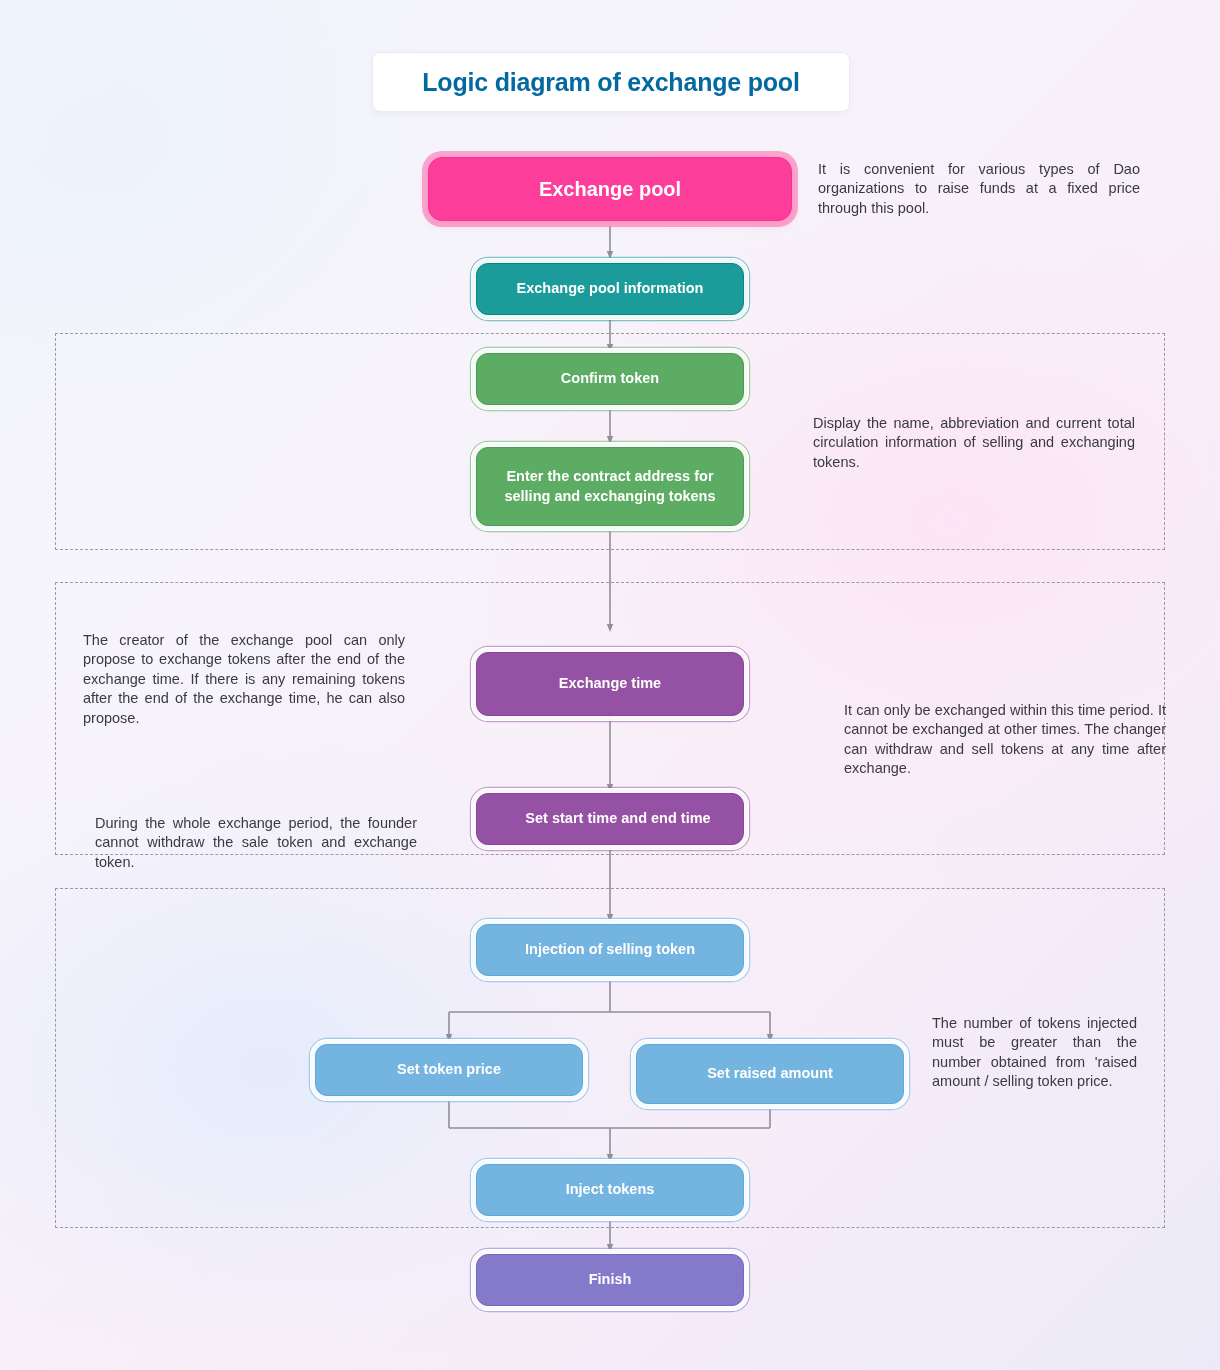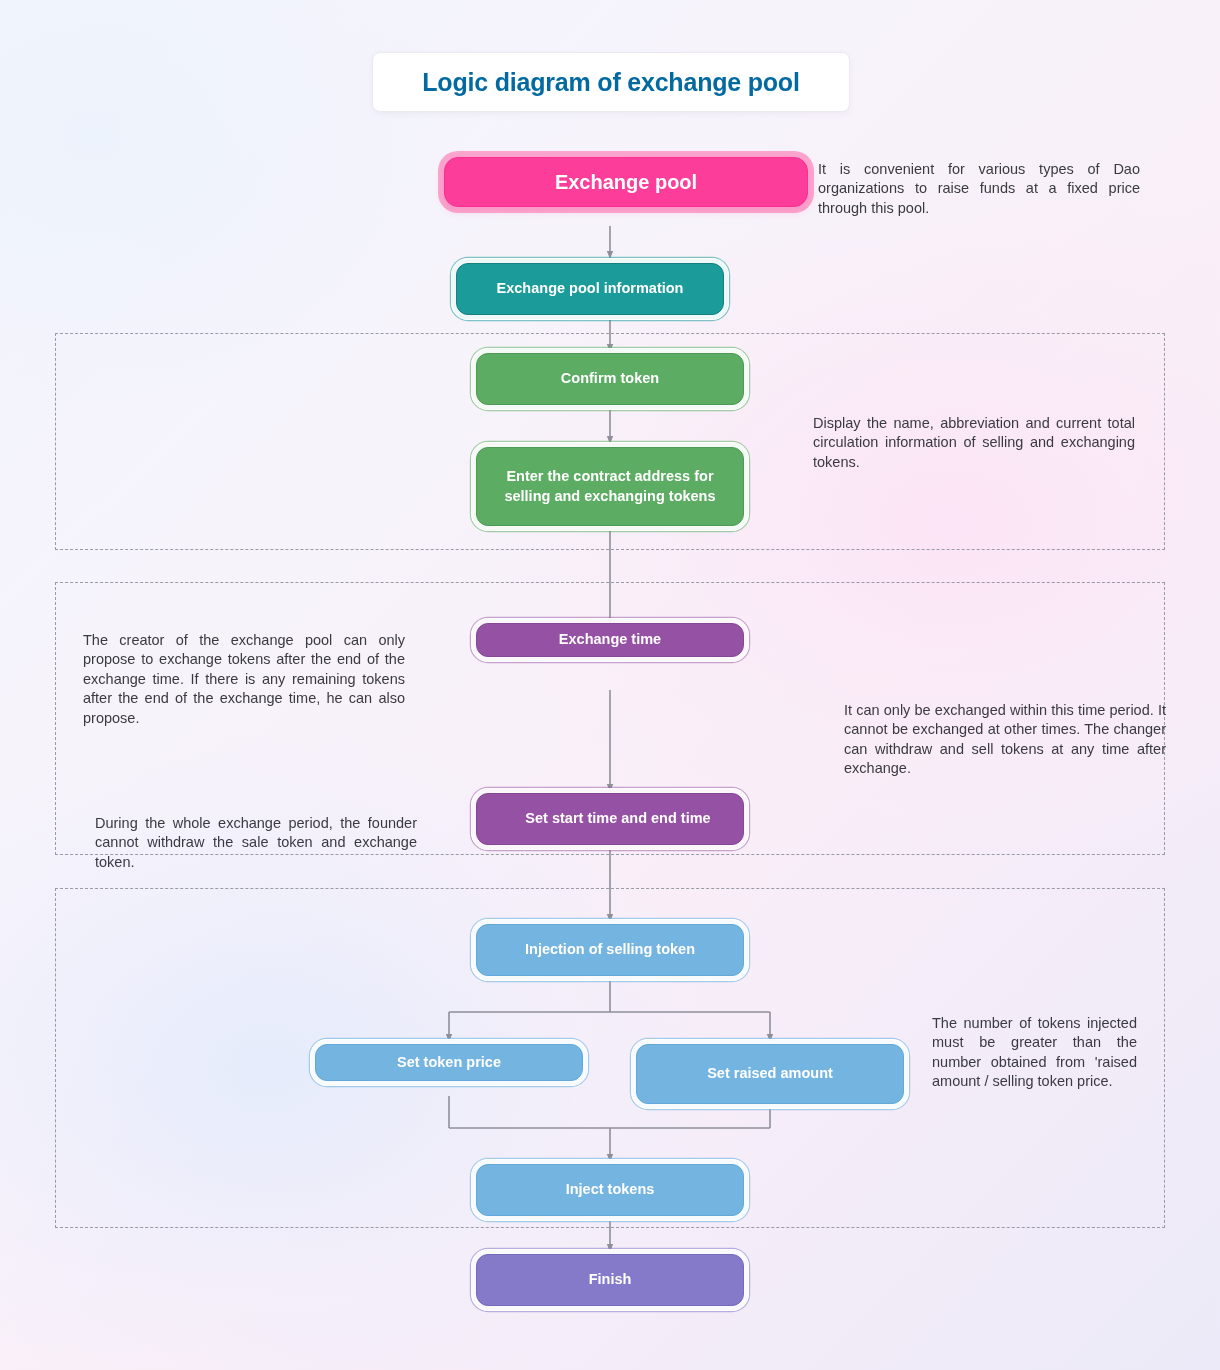--- a/index.html
+++ b/index.html
@@ -169,56 +169,56 @@
 
       <line x1="449" y1="1096" x2="449" y2="1128"></line>
       <line x1="770" y1="1096" x2="770" y2="1128"></line>
       <line x1="449" y1="1128" x2="770" y2="1128"></line>
       <line x1="610" y1="1128" x2="610" y2="1158" marker-end="url(#arrow)"></line>
 
       <line x1="610" y1="1221" x2="610" y2="1248" marker-end="url(#arrow)"></line>
     </g>
   </svg>
 
-  <div class="node pink" style="left:428px; top:157px; width:364px; height:50px;margin-left:16px;">
+  <div class="node pink" style="left:428px; top:157px; width:364px; height:64px;">
 
     <span class="lbl">Exchange pool</span>
   </div>
 
-  <div class="node teal" style="left:456px; top:263px; width:268px; height:52px;">
+  <div class="node teal" style="left:476px; top:263px; width:268px; height:52px;">
     <span class="halo"></span>
     <span class="lbl">Exchange pool information</span>
   </div>
 
   <div class="node green" style="left:476px; top:353px; width:268px; height:52px;">
     <span class="halo"></span>
     <span class="lbl">Confirm token</span>
   </div>
 
   <div class="node green" style="left:476px; top:447px; width:268px; height:79px;">
     <span class="halo"></span>
     <span class="lbl">Enter the contract address for selling and exchanging tokens</span>
   </div>
 
-  <div class="node purple" style="left:476px; top:623px; width:268px; height:34px;">
+  <div class="node purple" style="left:476px; top:652px; width:268px; height:64px;">
     <span class="halo"></span>
     <span class="lbl">Exchange time</span>
   </div>
 
   <div class="node purple" style="left:476px; top:793px; width:268px; height:52px;padding-left:28px;">
     <span class="halo"></span>
     <span class="lbl">Set start time and end time</span>
   </div>
 
   <div class="node blue" style="left:476px; top:924px; width:268px; height:52px;">
     <span class="halo"></span>
     <span class="lbl">Injection of selling token</span>
   </div>
 
-  <div class="node blue" style="left:315px; top:1044px; width:268px; height:37px;">
+  <div class="node blue" style="left:315px; top:1044px; width:268px; height:52px;">
     <span class="halo"></span>
     <span class="lbl">Set token price</span>
   </div>
 
   <div class="node blue" style="left:636px; top:1044px; width:268px; height:60px;">
     <span class="halo"></span>
     <span class="lbl">Set raised amount</span>
   </div>
 
   <div class="node blue" style="left:476px; top:1164px; width:268px; height:52px;">

